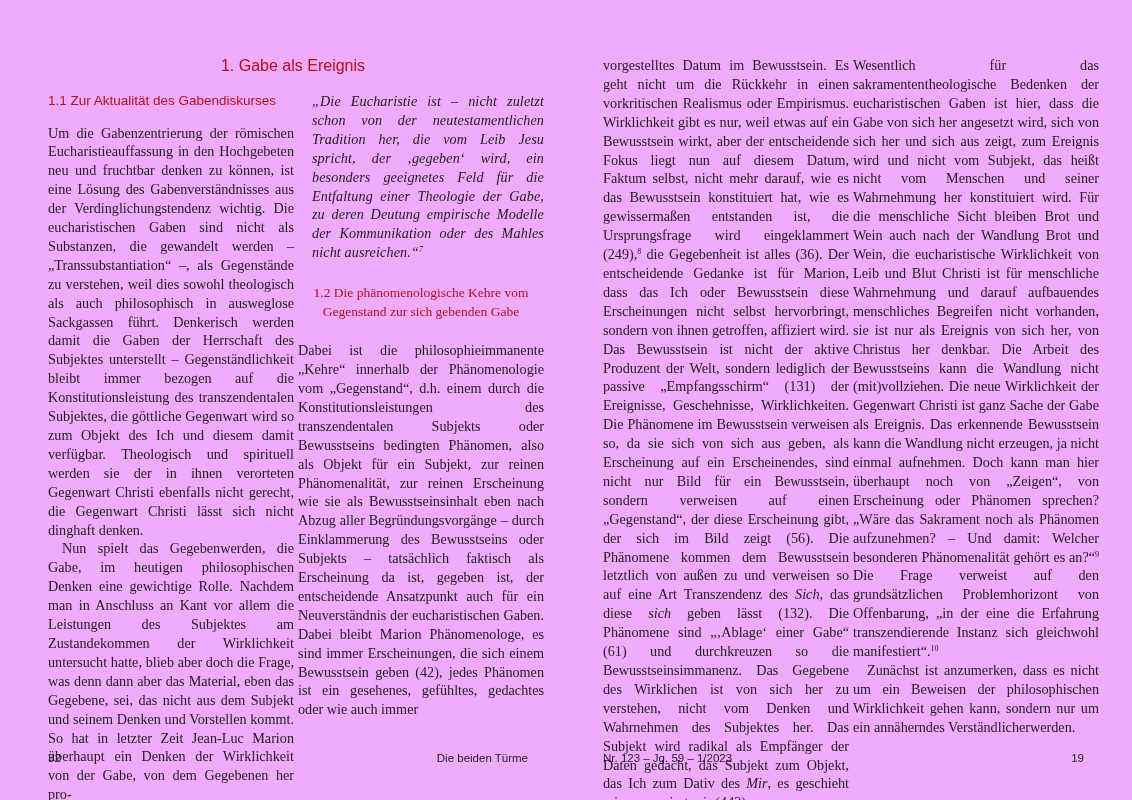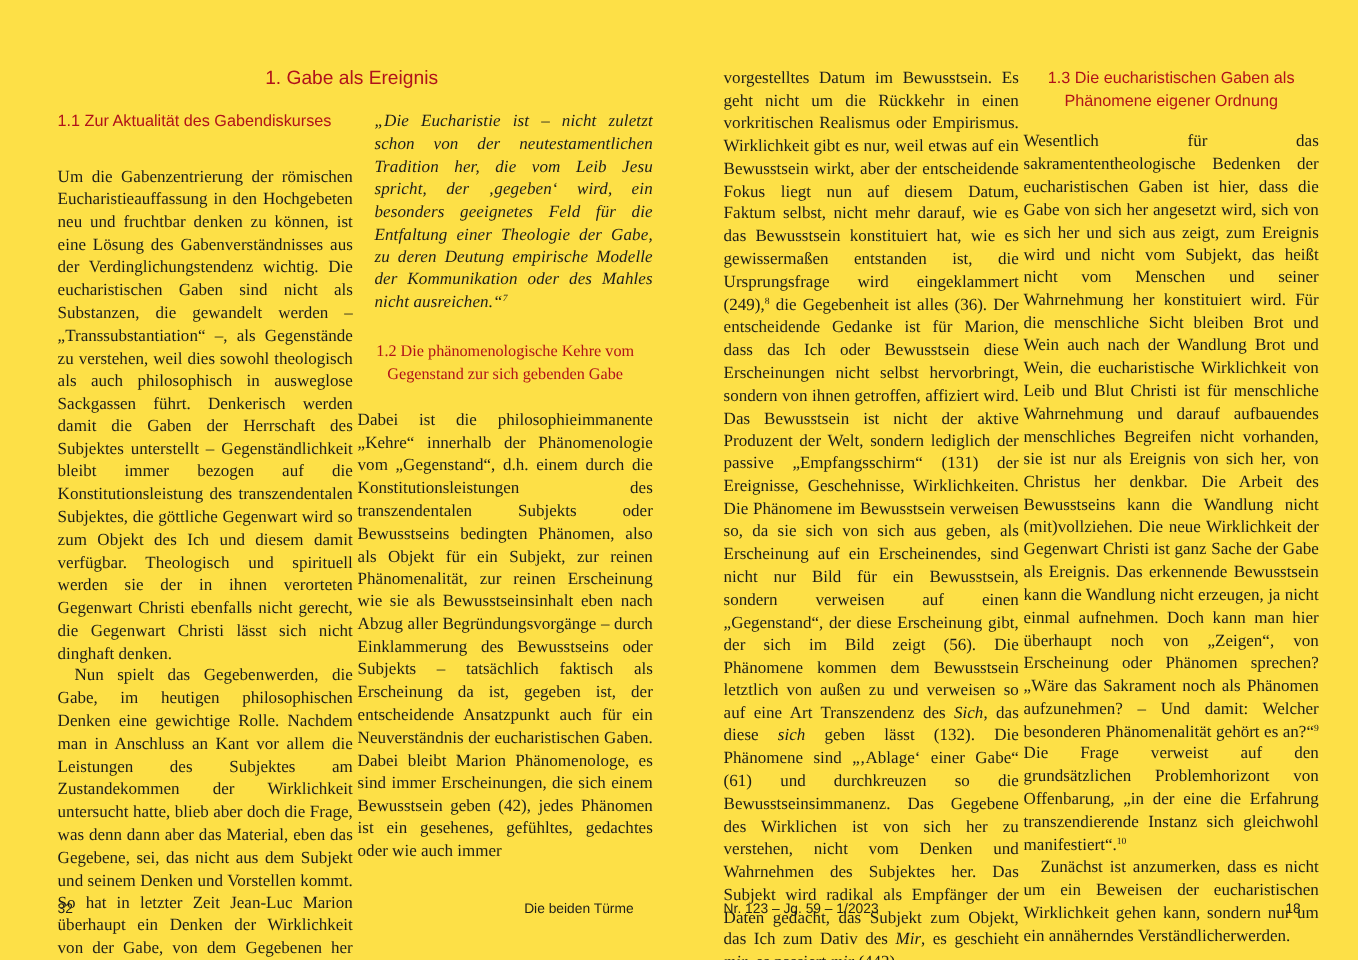--- a/index.html
+++ b/index.html
@@ -1,17 +1,17 @@
 <!DOCTYPE html>
 <html><head>
   <meta charset="utf-8">
   <style>
     html, body { margin: 0; padding: 0; background: #ffffff; }
     body { width: 1132px; height: 800px; position: relative; overflow: hidden; }
-    .spread { position: absolute; left: 0; top: 0; width: 1132px; height: 800px; background: #fde047; }
+    .spread { position: absolute; left: 0; top: 0; width: 1132px; height: 800px; background: #f0abfc; }
     .page { position: absolute; top: 0; height: 800px; }
     .page-left { left: 0; width: 566px; }
     .page-right { left: 566px; width: 566px; }
     .col { position: absolute; top: 56px; width: 246px; font-family: "Liberation Serif", "DejaVu Serif", serif; font-size: 14.2px; line-height: 18.9px; color: #1d1d1b; text-align: justify; hyphens: manual; }
     .col p { margin: 0; }
     .col p.indent { text-indent: 14px; }
     .heading-main { font-family: "Liberation Sans", "DejaVu Sans", sans-serif; font-size: 16px; color: #b0121b; text-align: center; position: absolute; left: 48px; width: 490px; top: 56px; line-height: 20px; }
     .heading-sub { font-family: "Liberation Sans", "DejaVu Sans", sans-serif; font-size: 13.5px; color: #b0121b; line-height: 18.5px; }
     .heading-sub.center { text-align: center; }
     .quote { font-style: italic; margin: 2px 0 0 0; padding-left: 14px; letter-spacing: 0.1px; font-family: Liberation Serif, serif; }
@@ -21,42 +21,41 @@
   </style>
 </head>
 <body>
 
 <div class="spread">
 
   <div class="page page-left">
     <div class="heading-main">1. Gabe als Ereignis</div>
 
     <div class="col" style="left:48px; top:92px;">
-      <div class="heading-sub" style="margin-bottom:28px;">1.1 Zur Aktualität des Gabendiskurses</div>
+      <div class="heading-sub" style="margin-bottom:13px;">1.1 Zur Aktualität des Gabendiskurses</div>
       <p>Um die Gabenzentrierung der römischen Eucharistieauffassung in den Hochgebeten neu und fruchtbar denken zu können, ist eine Lösung des Gabenverständnisses aus der Verdinglichungstendenz wichtig. Die eucharistischen Gaben sind nicht als Substanzen, die gewandelt werden – „Transsubstantiation“ –, als Gegenstände zu verstehen, weil dies sowohl theologisch als auch philosophisch in ausweglose Sackgassen führt. Denkerisch werden damit die Gaben der Herrschaft des Subjektes unterstellt – Gegenständlichkeit bleibt immer bezogen auf die Konstitutionsleistung des transzendentalen Subjektes, die göttliche Gegenwart wird so zum Objekt des Ich und diesem damit verfügbar. Theologisch und spirituell werden sie der in ihnen verorteten Gegenwart Christi ebenfalls nicht gerecht, die Gegenwart Christi lässt sich nicht dinghaft denken.</p>
       <p class="indent">Nun spielt das Gegebenwerden, die Gabe, im heutigen philosophischen Denken eine gewichtige Rolle. Nachdem man in Anschluss an Kant vor allem die Leistungen des Subjektes am Zustandekommen der Wirklichkeit untersucht hatte, blieb aber doch die Frage, was denn dann aber das Material, eben das Gegebene, sei, das nicht aus dem Subjekt und seinem Denken und Vorstellen kommt. So hat in letzter Zeit Jean-Luc Marion überhaupt ein Denken der Wirklichkeit von der Gabe, von dem Gegebenen her pro-</p>
     </div>
 
     <div class="col" style="left:298px; top:92px;">
       <p class="quote"><span>„Die Eucharistie ist – nicht zuletzt schon von der neutestamentlichen Tradition her, die vom Leib Jesu spricht, der ‚gegeben‘ wird, ein besonders geeignetes Feld für die Entfaltung einer Theologie der Gabe, zu deren Deutung empirische Modelle der Kommunikation oder des Mahles nicht ausreichen.“</span><sup>7</sup></p>
       <div class="heading-sub center" style="margin:22px 0 20px 0;font-family:Liberation Serif, serif;">1.2 Die phänomenologische Kehre vom Gegenstand zur sich gebenden Gabe</div>
       <p>Dabei ist die philosophieimmanente „Kehre“ innerhalb der Phänomenologie vom „Gegenstand“, d.h. einem durch die Konstitutionsleistungen des transzendentalen Subjekts oder Bewusstseins bedingten Phänomen, also als Objekt für ein Subjekt, zur reinen Phänomenalität, zur reinen Erscheinung wie sie als Bewusstseinsinhalt eben nach Abzug aller Begründungsvorgänge – durch Einklammerung des Bewusstseins oder Subjekts – tatsächlich faktisch als Erscheinung da ist, gegeben ist, der entscheidende Ansatzpunkt auch für ein Neuverständnis der eucharistischen Gaben. Dabei bleibt Marion Phänomenologe, es sind immer Erscheinungen, die sich einem Bewusstsein geben (42), jedes Phänomen ist ein gesehenes, gefühltes, gedachtes oder wie auch immer</p>
     </div>
 
     <div class="footer" style="left:48px;">32</div>
     <div class="footer" style="right:38px; text-align:right;padding-left:44px;">Die beiden Türme</div>
   </div>
 
   <div class="page page-right">
     <div class="col" style="left:37px; top:56px;">
       <p><span>vorgestelltes Datum im Bewusstsein. Es geht nicht um die Rückkehr in einen vorkritischen Realismus oder Empirismus. Wirklichkeit gibt es nur, weil etwas auf ein Bewusstsein wirkt, aber der entscheidende Fokus liegt nun auf diesem Datum, Faktum selbst, nicht mehr darauf, wie es das Bewusstsein konstituiert hat, wie es gewissermaßen entstanden ist, die Ursprungsfrage wird eingeklammert (249),</span><sup>8</sup><span> die Gegebenheit ist alles (36). Der entscheidende Gedanke ist für Marion, dass das Ich oder Bewusstsein diese Erscheinungen nicht selbst hervorbringt, sondern von ihnen getroffen, affiziert wird. Das Bewusstsein ist nicht der aktive Produzent der Welt, sondern lediglich der passive „Empfangsschirm“ (131) der Ereignisse, Geschehnisse, Wirklichkeiten. Die Phänomene im Bewusstsein verweisen so, da sie sich von sich aus geben, als Erscheinung auf ein Erscheinendes, sind nicht nur Bild für ein Bewusstsein, sondern verweisen auf einen „Gegenstand“, der diese Erscheinung gibt, der sich im Bild zeigt (56). Die Phänomene kommen dem Bewusstsein letztlich von außen zu und verweisen so auf eine Art Transzendenz des </span><em>Sich</em><span>, das diese </span><em>sich</em><span> geben lässt (132). Die Phänomene sind „‚Ablage‘ einer Gabe“ (61) und durchkreuzen so die Bewusstseinsimmanenz. Das Gegebene des Wirklichen ist von sich her zu verstehen, nicht vom Denken und Wahrnehmen des Subjektes her. Das Subjekt wird radikal als Empfänger der Daten gedacht, das Subjekt zum Objekt, das Ich zum Dativ des </span><em>Mir</em><span>, es geschieht </span><em>mir</em><span>, es passiert </span><em>mir</em><span> (442).</span></p>
     </div>
 
     <div class="col" style="left:287px; top:56px;">
-      <div class="heading-sub center" style="margin-bottom:16px;">1.3 Die eucharistischen Gaben als Phänomene eigener Ordnung</div>
       <p><span>Wesentlich für das sakramententheologische Bedenken der eucharistischen Gaben ist hier, dass die Gabe von sich her angesetzt wird, sich von sich her und sich aus zeigt, zum Ereignis wird und nicht vom Subjekt, das heißt nicht vom Menschen und seiner Wahrnehmung her konstituiert wird. Für die menschliche Sicht bleiben Brot und Wein auch nach der Wandlung Brot und Wein, die eucharistische Wirklichkeit von Leib und Blut Christi ist für menschliche Wahrnehmung und darauf aufbauendes menschliches Begreifen nicht vorhanden, sie ist nur als Ereignis von sich her, von Christus her denkbar. Die Arbeit des Bewusstseins kann die Wandlung nicht (mit)vollziehen. Die neue Wirklichkeit der Gegenwart Christi ist ganz Sache der Gabe als Ereignis. Das erkennende Bewusstsein kann die Wandlung nicht erzeugen, ja nicht einmal aufnehmen. Doch kann man hier überhaupt noch von „Zeigen“, von Erscheinung oder Phänomen sprechen? „Wäre das Sakrament noch als Phänomen aufzunehmen? – Und damit: Welcher besonderen Phänomenalität gehört es an?“</span><sup>9</sup><span> Die Frage verweist auf den grundsätzlichen Problemhorizont von Offenbarung, „in der eine die Erfahrung transzendierende Instanz sich gleichwohl manifestiert“.</span><sup>10</sup></p>
-      <p class="indent">Zunächst ist anzumerken, dass es nicht um ein Beweisen der eucharistischen Wirklichkeit gehen kann, sondern nur um ein annäherndes Verständlicherwerden.</p>
+      <p class="indent">Zunächst ist anzumerken, dass es nicht um ein Beweisen der philosophischen Wirklichkeit gehen kann, sondern nur um ein annäherndes Verständlicherwerden.</p>
     </div>
 
     <div class="footer" style="left:37px;">Nr. 123 – Jg. 59 – 1/2023</div>
-    <div class="footer" style="right:48px; text-align:right;">18</div>
+    <div class="footer" style="right:48px; text-align:right;">19</div>
   </div>
 </div>
 
 </body></html>

